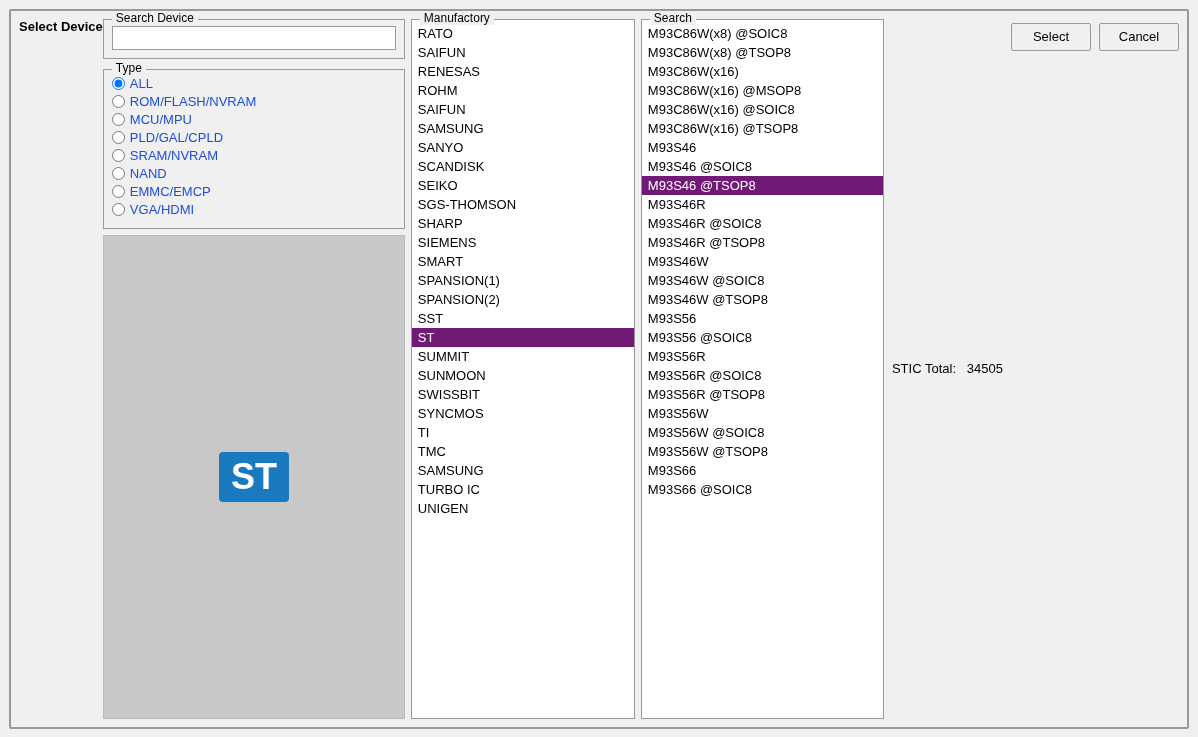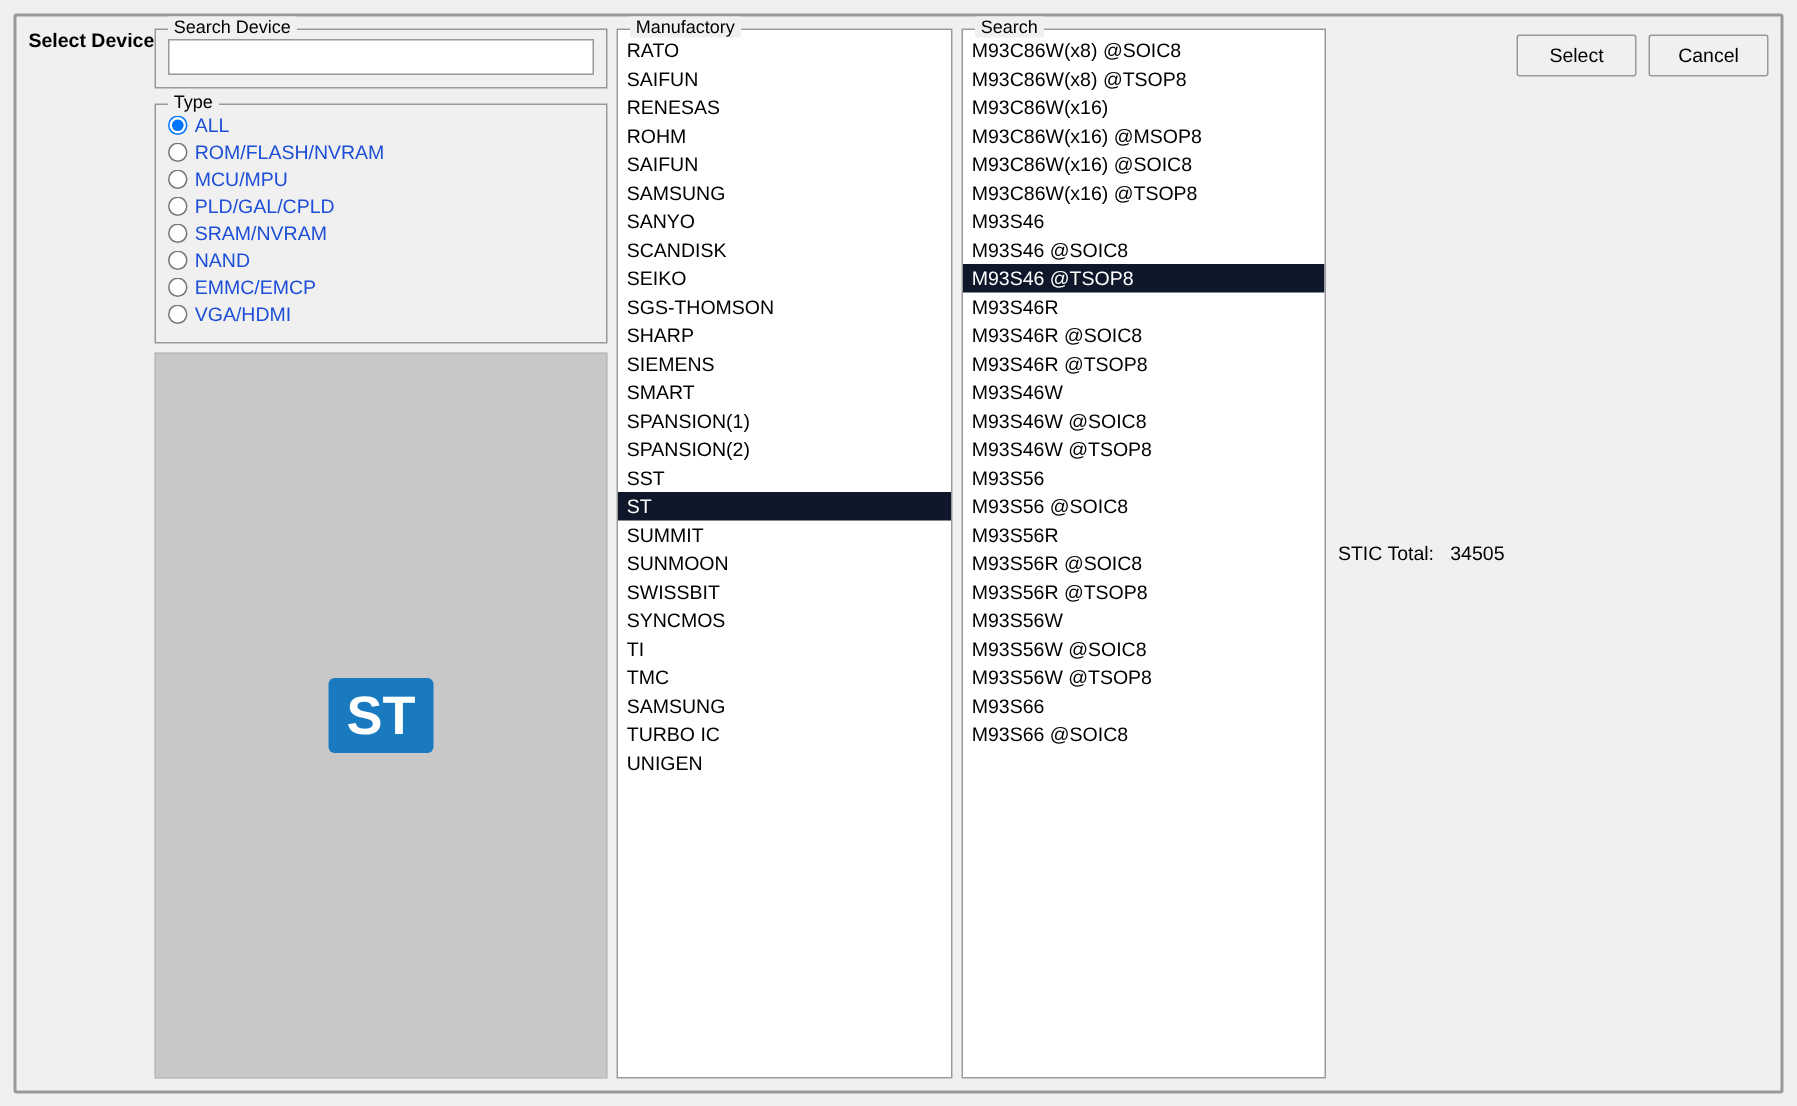--- a/index.html
+++ b/index.html
@@ -132,21 +132,21 @@
       padding-top: 4px;
     }
     .list-item {
       padding: 2px 6px;
       cursor: pointer;
       white-space: nowrap;
       font-size: 13px;
       color: #000;
     }
     .list-item.selected {
-      background: #0f172a;
+      background: #701a75;
       color: white;
     }
     
     .right-panel {
       flex: 1;
       display: flex;
       flex-direction: column;
     }
     
     .status-bar {

